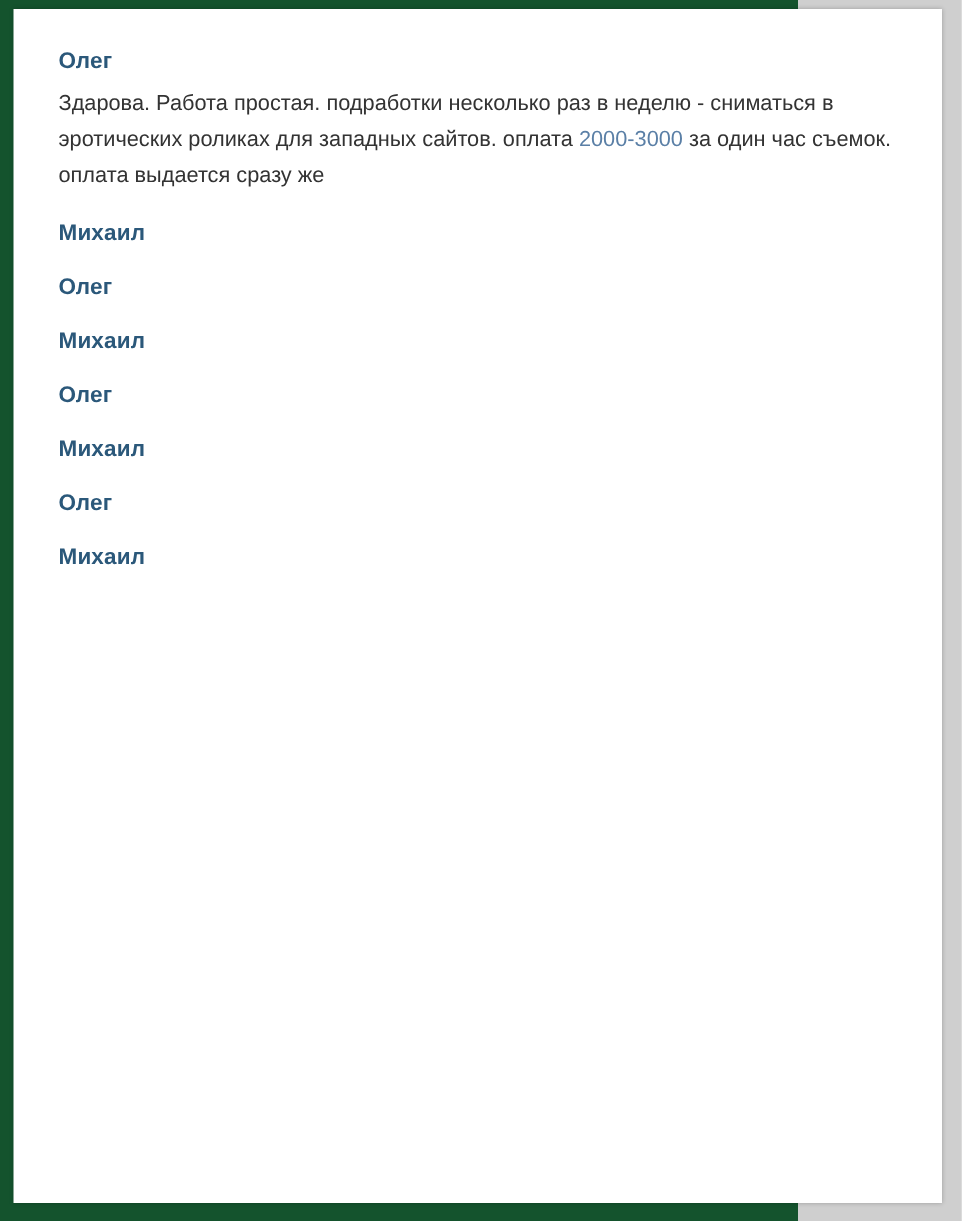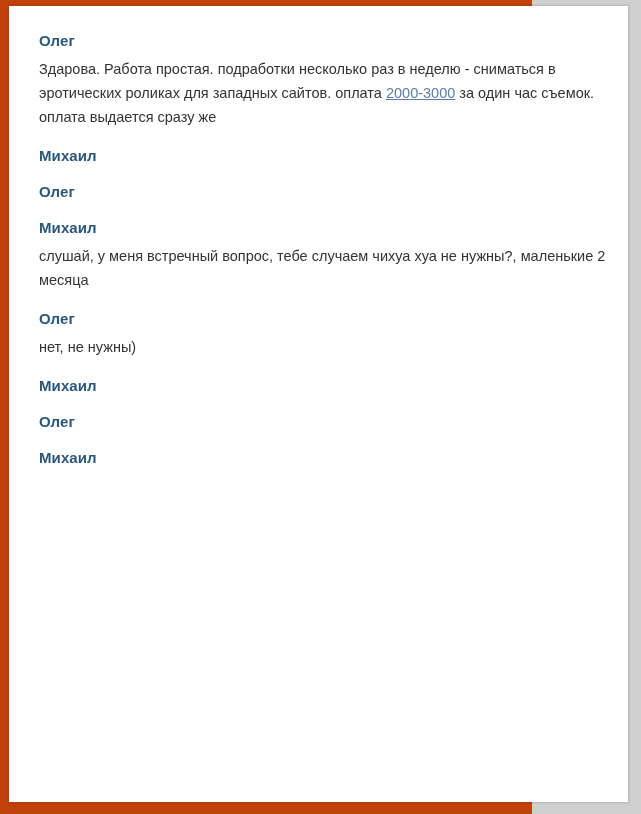--- a/index.html
+++ b/index.html
@@ -8,21 +8,21 @@
     background: #cfcfcf;
     width: 641px;
     height: 814px;
     overflow: hidden;
     font-family: "Liberation Sans", sans-serif;
   }
   #page {
     position: relative;
     width: 532px;
     height: 814px;
-    background: #c2410c;
+    background: #14532d;
     box-sizing: border-box;
   }
   #chat-sheet {
     position: absolute;
     left: 9px;
     top: 6px;
     width: 619px;
     height: 796px;
     background: #ffffff;
     box-sizing: border-box;
@@ -49,21 +49,20 @@
   }
   .body {
     color: #333333;
     font-size: 14.5px;
     line-height: 24px;
     white-space: pre-wrap;
     word-wrap: break-word;
   }
   .body .amount {
     color: #5a7fa6;
-    text-decoration: underline;
   }
 </style>
 </head>
 <body>
 
 <div id="page">
   <div id="chat-sheet">
     <div id="messages">
 
       <div class="msg">
@@ -74,26 +73,24 @@
       <div class="msg">
         <div class="author">Михаил</div>
       </div>
 
       <div class="msg">
         <div class="author">Олег</div>
       </div>
 
       <div class="msg">
         <div class="author">Михаил</div>
-        <div class="body">слушай, у меня встречный вопрос, тебе случаем чихуа хуа не нужны?, маленькие 2 месяца</div>
       </div>
 
       <div class="msg">
         <div class="author">Олег</div>
-        <div class="body">нет, не нужны)</div>
       </div>
 
       <div class="msg">
         <div class="author">Михаил</div>
       </div>
 
       <div class="msg">
         <div class="author">Олег</div>
       </div>
 

